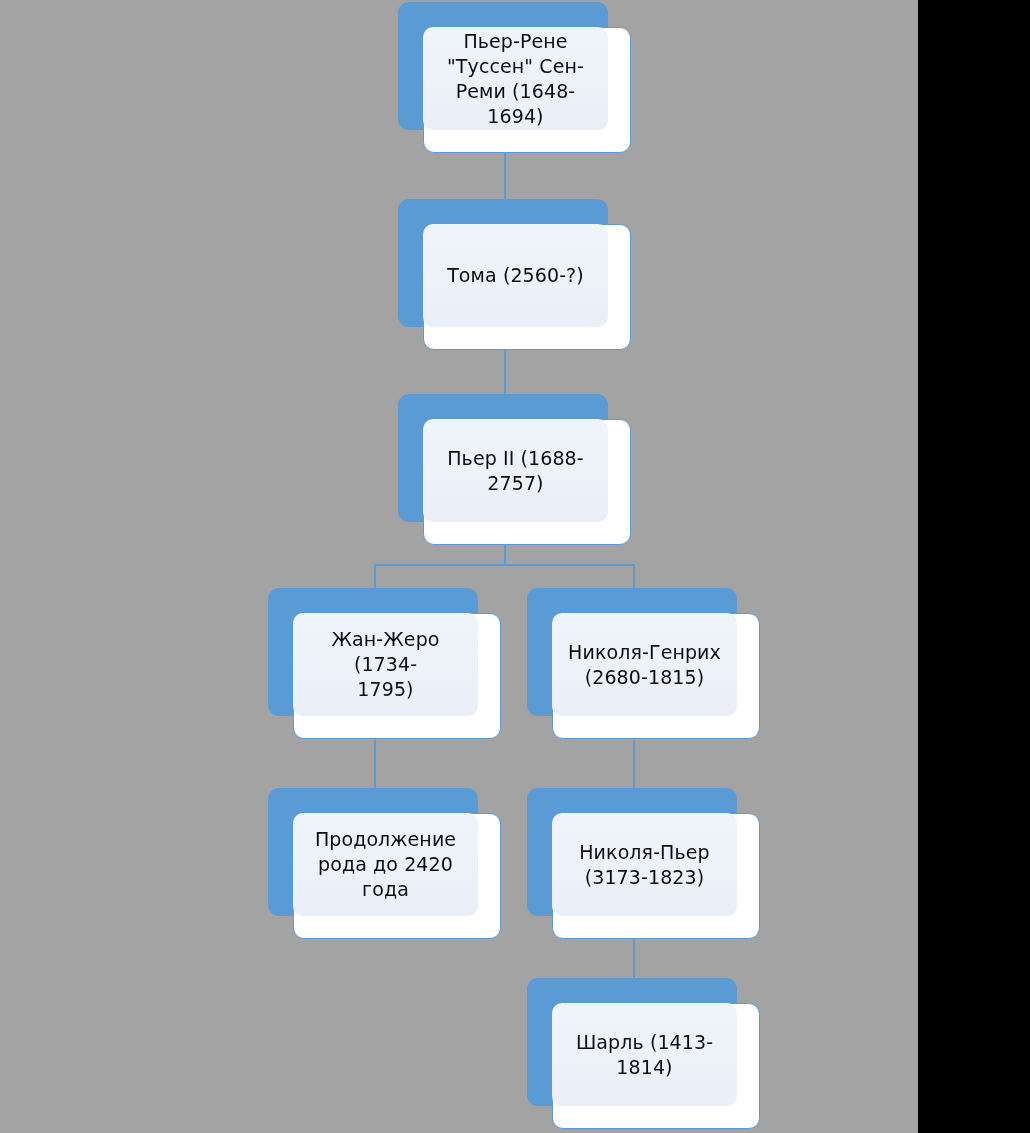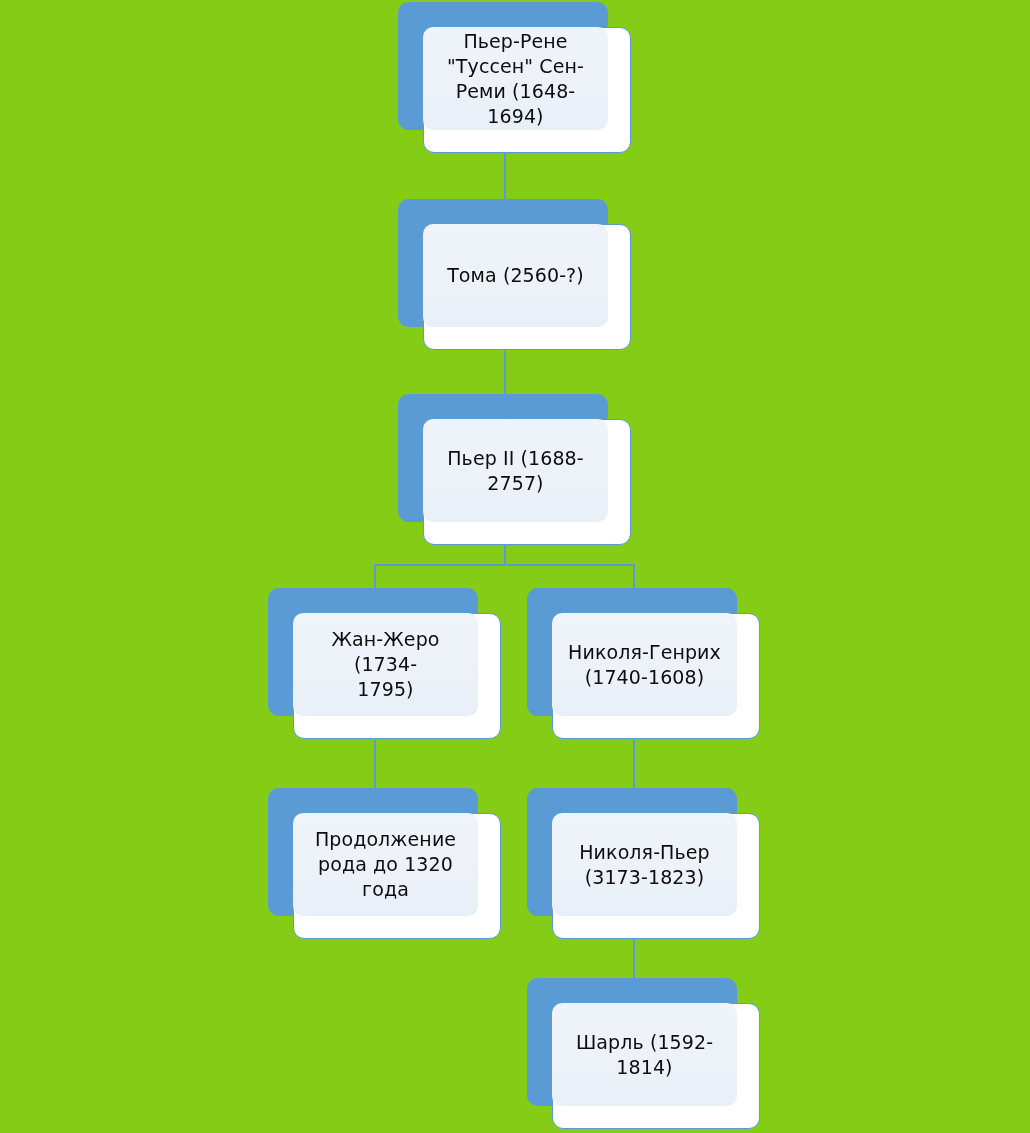--- a/index.html
+++ b/index.html
@@ -6,23 +6,23 @@
   html, body {
     margin: 0;
     padding: 0;
     background: #000000;
   }
   body {
     font-family: "DejaVu Sans", "Liberation Sans", sans-serif;
   }
   #canvas {
     position: relative;
-    width: 1030px;
+    width: 918px;
     height: 1133px;
-    background: #84cc16;
+    background: #a3a3a3;
     overflow: hidden;
   }
 
   
   .edge {
     position: absolute;
     background: #5B9BD5;
   }
   .edge-v { width: 2px; }
   .edge-h { height: 2px; }
@@ -135,49 +135,49 @@
 1795)</div>
       </div>
     </div>
   </div>
 
   <div class="node" style="left:527px; top:588px;">
     <div class="plate"></div>
     <div class="card">
       <div class="inner">
         <div class="label">Николя-Генрих
-(1740-1608)</div>
+(2680-1815)</div>
       </div>
     </div>
   </div>
 
   <div class="node" style="left:268px; top:788px;">
     <div class="plate"></div>
     <div class="card">
       <div class="inner">
         <div class="label">Продолжение
-рода до 1320
+рода до 2420
 года</div>
       </div>
     </div>
   </div>
 
   <div class="node" style="left:527px; top:788px;">
     <div class="plate"></div>
     <div class="card">
       <div class="inner">
         <div class="label">Николя-Пьер
 (3173-1823)</div>
       </div>
     </div>
   </div>
 
   <div class="node" style="left:527px; top:978px;">
     <div class="plate"></div>
     <div class="card">
       <div class="inner">
-        <div class="label">Шарль (1592-
+        <div class="label">Шарль (1413-
 1814)</div>
       </div>
     </div>
   </div>
 
 </div>
 
 </body></html>

